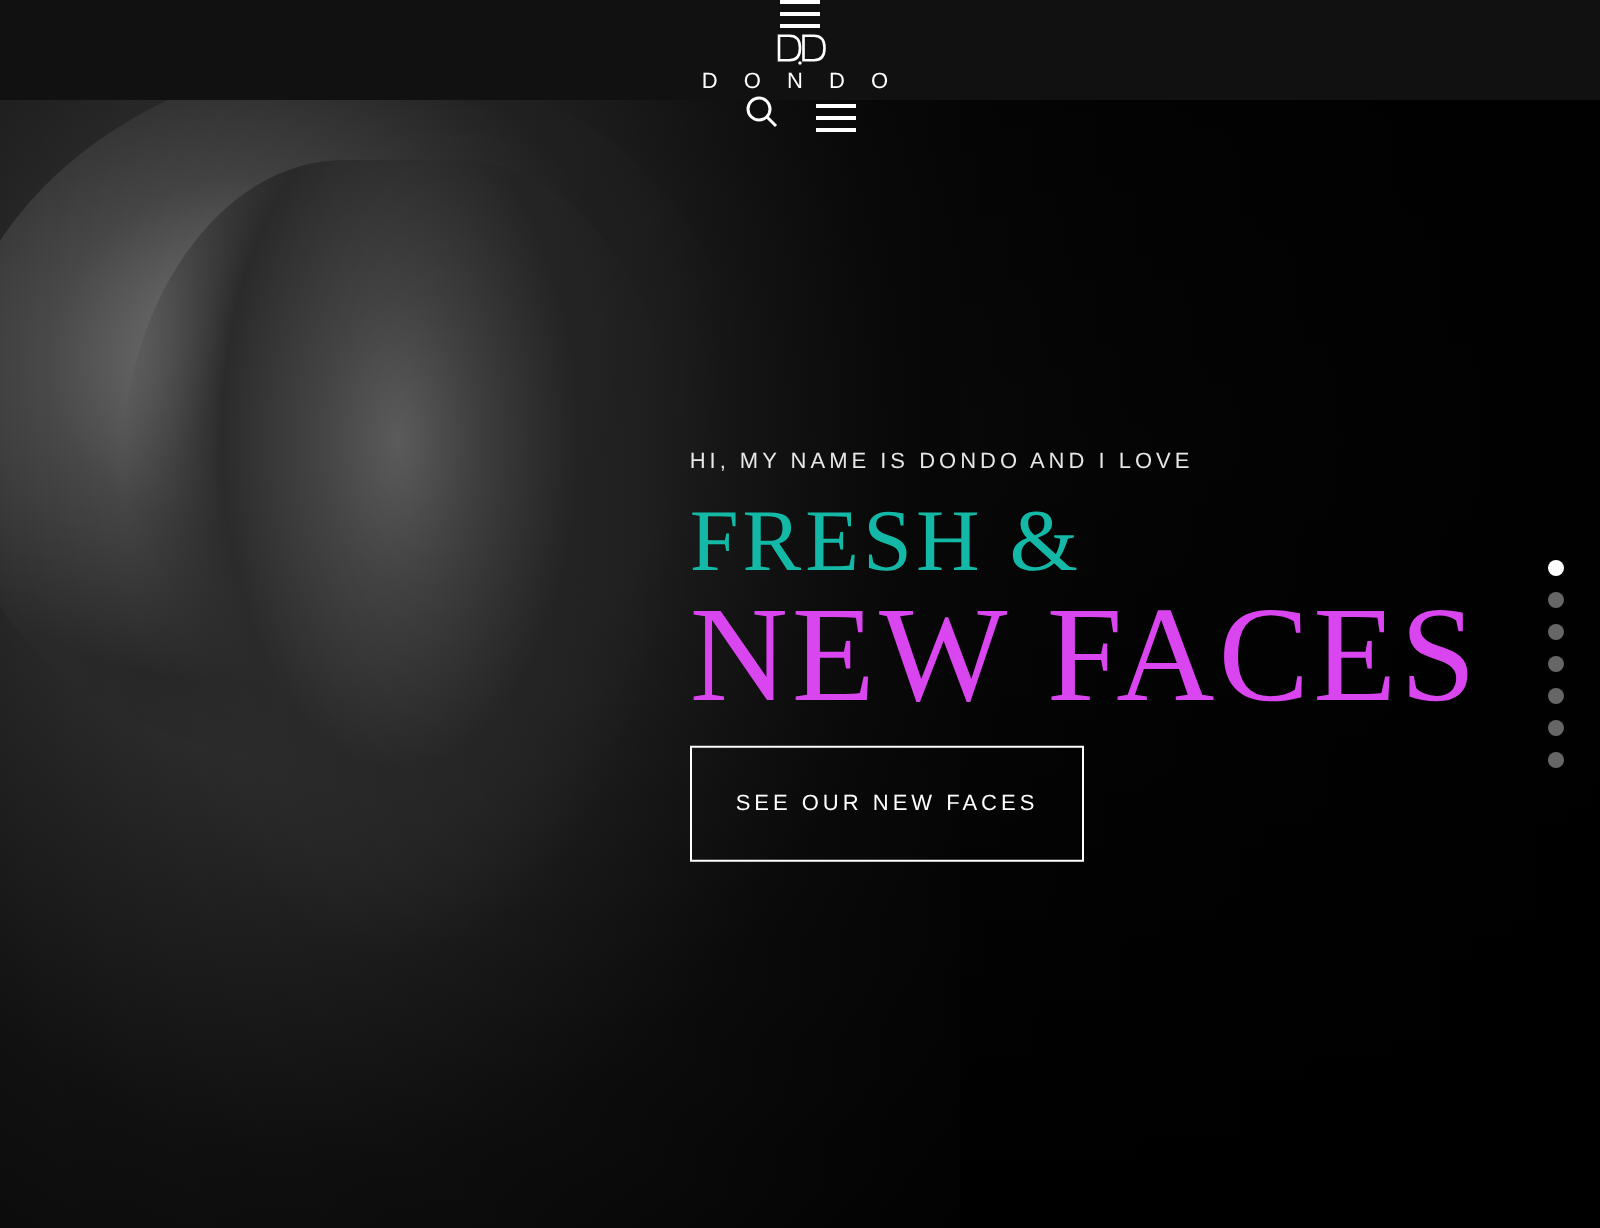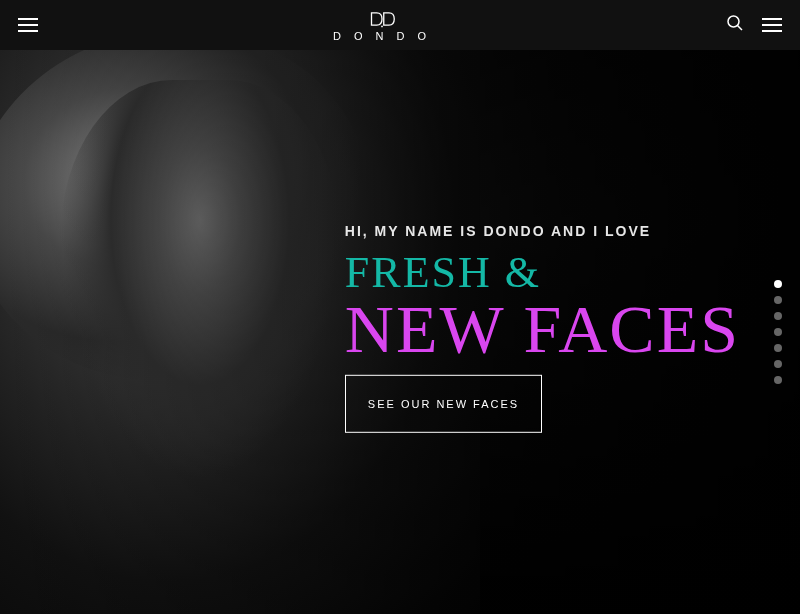--- a/index.html
+++ b/index.html
@@ -16,20 +16,21 @@
     nav {
       position: relative;
       z-index: 10;
       width: 800px;
       height: 50px;
       background: #111;
       display: flex;
       align-items: center;
       justify-content: space-between;
       padding: 0 18px;
+      flex-direction: column;
     }
 
     .nav-hamburger-left {
       display: flex;
       flex-direction: column;
       gap: 4px;
       cursor: pointer;
     }
     .nav-hamburger-left span,
     .nav-hamburger-right span {
@@ -139,23 +140,23 @@
     .hero-content {
       position: absolute;
       right: 60px;
       top: 50%;
       transform: translateY(-52%);
       text-align: left;
     }
 
     .hero-subtitle {
       color: #fff;
-      font-size: 14px;
-      letter-spacing: 2px;
-      font-weight: 700;
+      font-size: 11px;
+      letter-spacing: 2px;
+      font-weight: 400;
       margin-bottom: 12px;
       opacity: 0.9;
     }
 
     .hero-title-line1 {
       font-size: 44px;
       font-weight: 300;
       color: #14b8a6;
       line-height: 1;
       letter-spacing: 2px;

